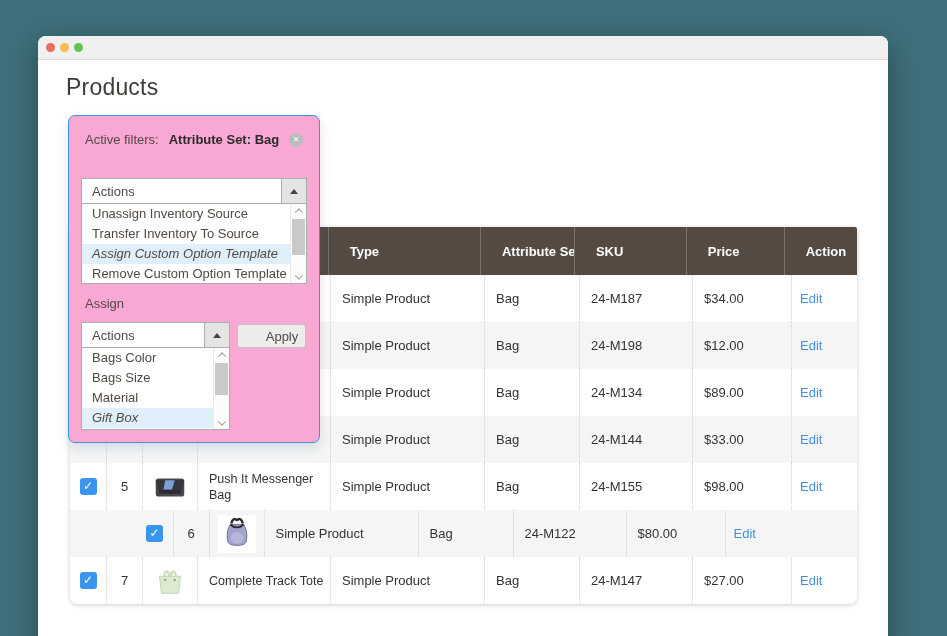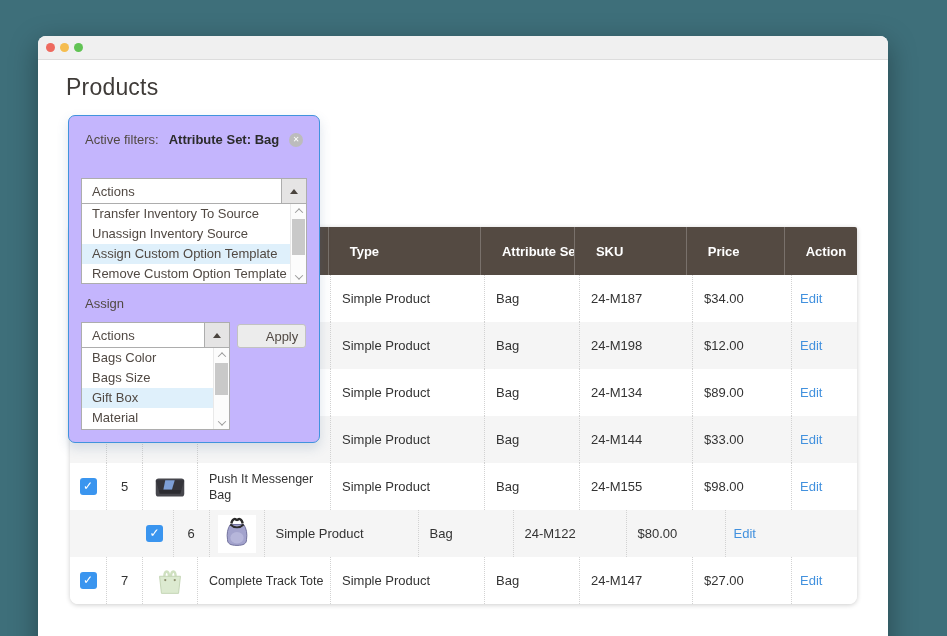--- a/index.html
+++ b/index.html
@@ -41,21 +41,21 @@
   .td:first-child{border-left:none;}
   .td.c-checkbox,.td.c-id,.td.c-thumbnail{justify-content:center;padding-left:0;}
   .td.c-name{font-size:12.5px;line-height:16px;padding-right:3px;}
   .td.c-action{padding-left:8px;}
   .cb{width:17px;height:17px;background:var(--cb-blue);border-radius:3px;color:#fff;
     font-size:12px;line-height:17px;text-align:center;cursor:pointer;}
   .thumb{width:38px;height:38px;background:#fff;display:flex;align-items:center;justify-content:center;}
   .edit{color:var(--link-blue);font-size:13px;text-decoration:none;cursor:pointer;}
 
   
-  .panel{position:absolute;left:30px;top:79px;width:252px;height:328px;background:#c4b5fd;
+  .panel{position:absolute;left:30px;top:79px;width:252px;height:328px;background:#f9a8d4;
     border:1.5px solid var(--panel-blue);border-radius:7px;z-index:5;
     box-shadow:0 5px 12px rgba(60,100,145,.18);}
   .af-row{position:absolute;left:16px;top:16px;display:flex;align-items:center;gap:10px;}
   .af-label{font-size:13px;color:#514943;}
   .af-chip{font-size:13px;font-weight:bold;color:#2b2b2b;}
   .af-close{width:14px;height:14px;border-radius:50%;background:#bcbcbc;color:#fff;
     font-size:8px;line-height:14px;text-align:center;cursor:pointer;}
   .select{position:absolute;display:flex;align-items:stretch;background:#fff;border:1px solid #adadad;cursor:pointer;}
   .sel1{left:12px;top:62px;width:226px;height:26px;}
   .sel2{left:12px;top:206px;width:149px;height:26px;}
@@ -63,21 +63,21 @@
   .sel-btn{width:25px;background:#e5e4e4;border-left:1px solid #adadad;
     display:flex;align-items:center;justify-content:center;}
   .tri-up{width:0;height:0;border-left:4px solid transparent;border-right:4px solid transparent;
     border-bottom:5px solid #4a443e;}
   .listbox{position:absolute;display:flex;background:#fff;border:1px solid #adadad;border-top:none;}
   .list1{left:12px;top:88px;width:226px;height:80px;}
   .list2{left:12px;top:232px;width:149px;height:82px;}
   .opts{flex:1;overflow:hidden;}
   .opt{height:20px;line-height:20px;font-size:13px;color:#514943;padding-left:10px;
     white-space:nowrap;overflow:hidden;cursor:pointer;}
-  .opt.selected{background:var(--hl-blue);}
+  .opt.selected{background:var(--hl-blue);font-style:italic;}
   .sbar{width:16px;border-left:1px solid #e9e9e9;background:#fcfcfc;display:flex;flex-direction:column;}
   .sb-btn{height:13px;display:flex;align-items:center;justify-content:center;cursor:pointer;}
   .chev{width:6px;height:6px;border-left:1.5px solid #9a9a9a;border-top:1.5px solid #9a9a9a;}
   .chev.up{transform:rotate(45deg) translate(1px,1px);}
   .chev.down{transform:rotate(225deg) translate(1px,1px);}
   .sb-track{flex:1;position:relative;}
   .sb-thumb{position:absolute;left:1px;right:1px;background:#c9c9c9;cursor:pointer;}
   .list1 .sb-thumb{top:2px;height:36px;}
   .list2 .sb-thumb{top:2px;height:32px;}
   .assign-label{position:absolute;left:16px;top:180px;font-size:13px;color:#514943;}
@@ -245,22 +245,22 @@
       </div>
 
       <div class="select sel1">
         <span class="sel-text">Actions</span>
         <span class="sel-btn">
           <i class="tri-up"></i>
         </span>
       </div>
       <div class="listbox list1" id="list1">
           <div class="opts">
+            <div class="opt">Unassign Inventory Source</div>
             <div class="opt">Transfer Inventory To Source</div>
-            <div class="opt">Unassign Inventory Source</div>
             <div class="opt selected">Assign Custom Option Template</div>
             <div class="opt">Remove Custom Option Template</div>
           </div>
           <div class="sbar">
             <span class="sb-btn">
               <i class="chev up"></i>
             </span>
             <div class="sb-track">
               <div class="sb-thumb"></div>
             </div>
@@ -276,22 +276,22 @@
         <span class="sel-text">Actions</span>
         <span class="sel-btn">
           <i class="tri-up"></i>
         </span>
       </div>
       <button class="apply">Apply</button>
       <div class="listbox list2" id="list2">
           <div class="opts">
             <div class="opt">Bags Color</div>
             <div class="opt">Bags Size</div>
+            <div class="opt">Material</div>
             <div class="opt selected">Gift Box</div>
-            <div class="opt">Material</div>
           </div>
           <div class="sbar">
             <span class="sb-btn">
               <i class="chev up"></i>
             </span>
             <div class="sb-track">
               <div class="sb-thumb"></div>
             </div>
             <span class="sb-btn">
               <i class="chev down"></i>

